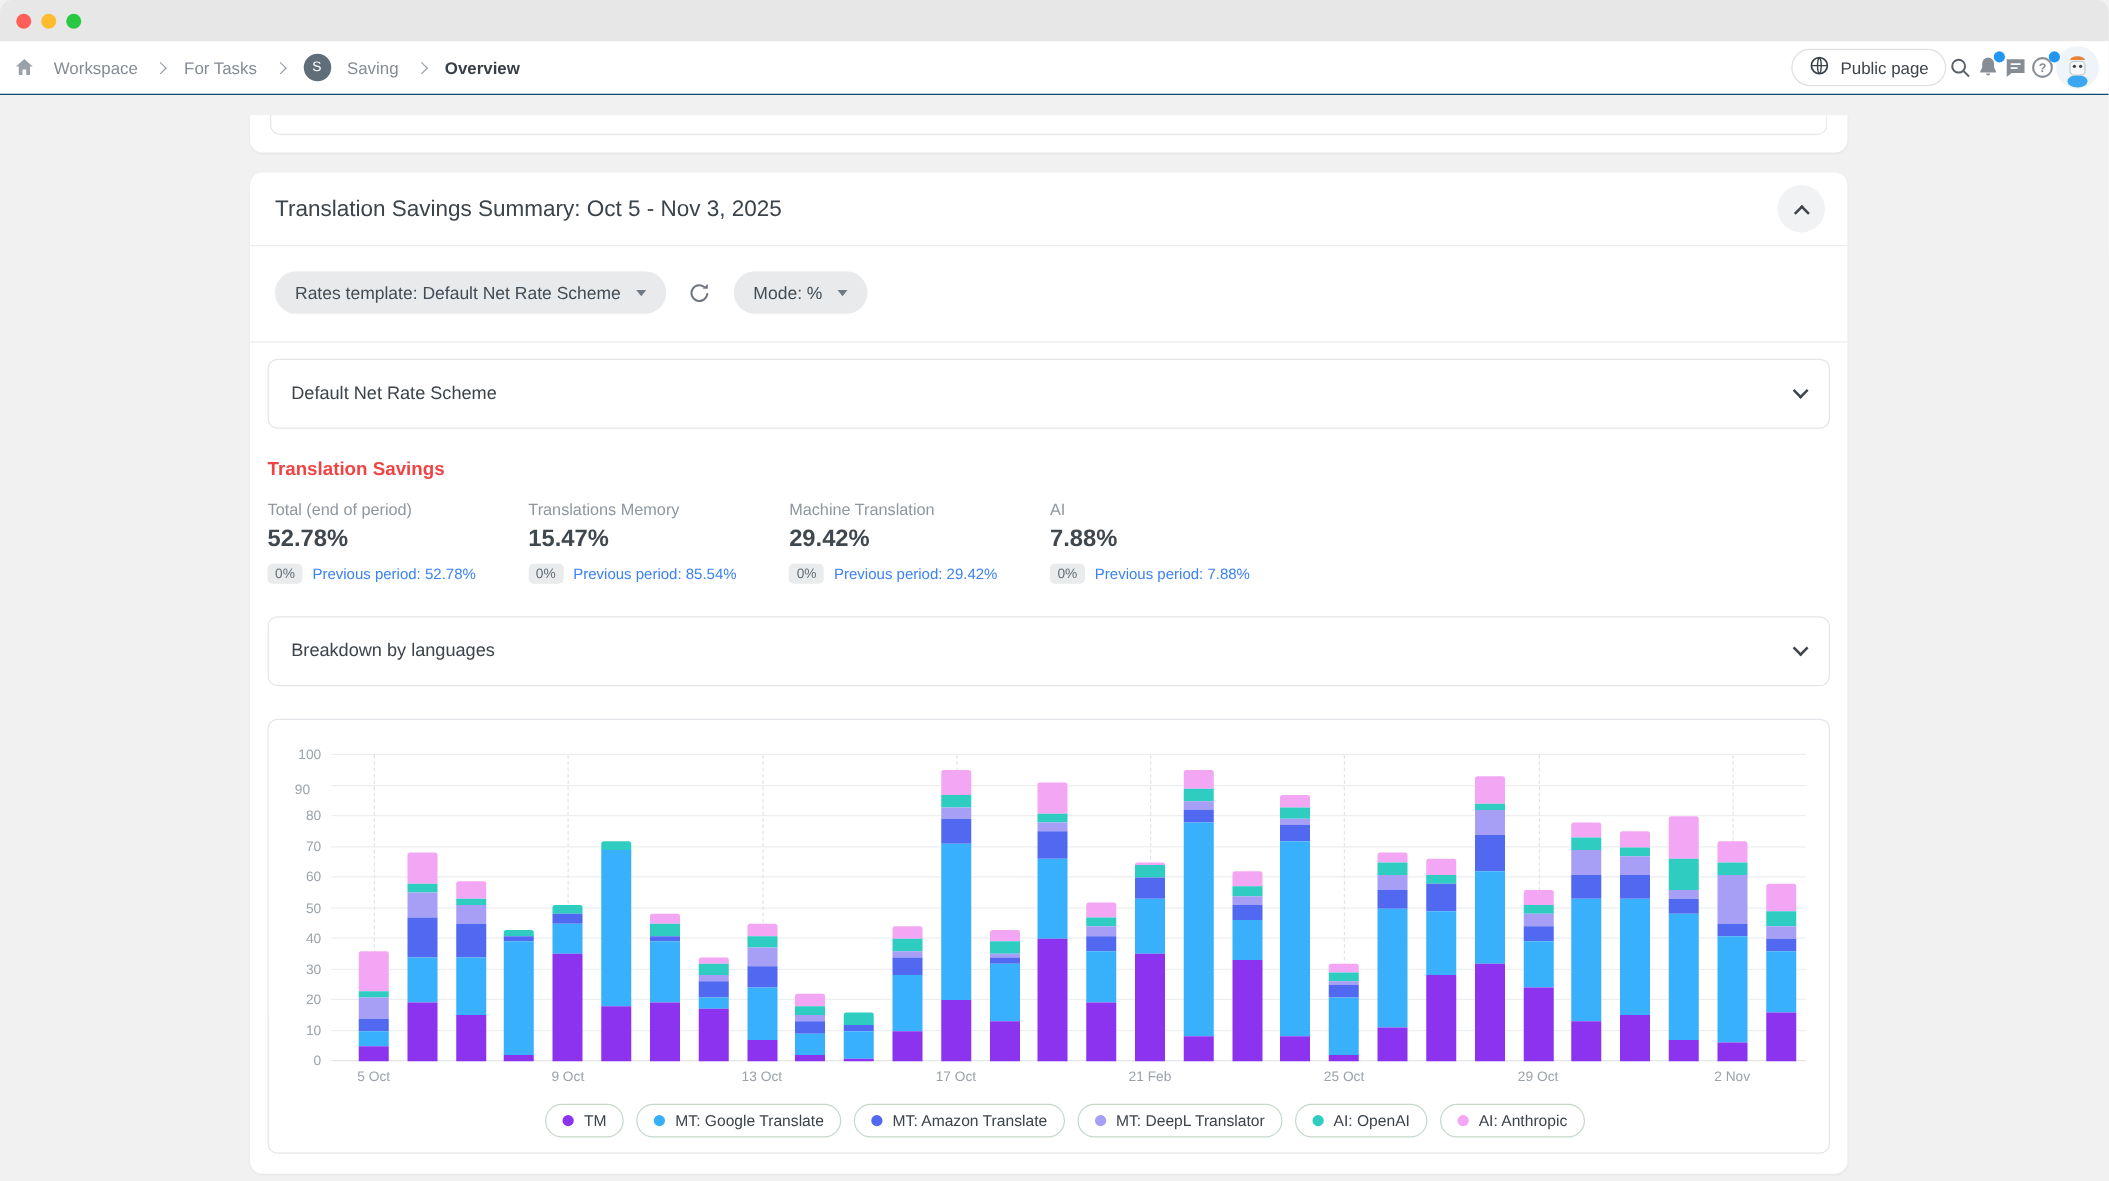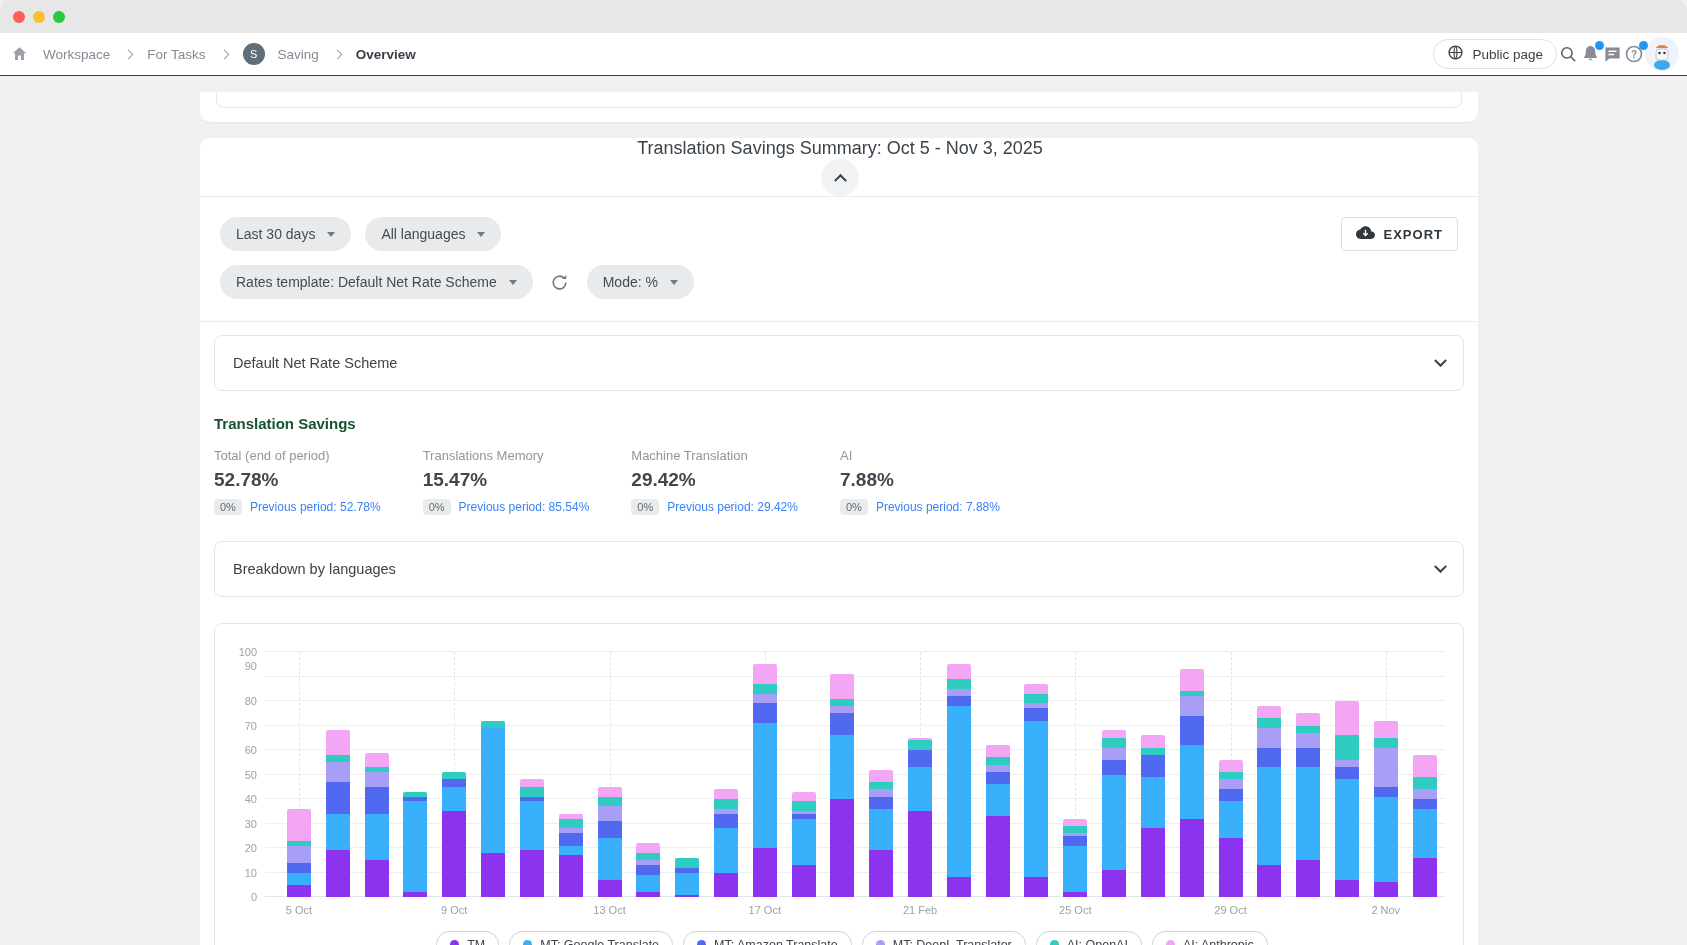--- a/index.html
+++ b/index.html
@@ -28,40 +28,40 @@
   .avatar { width:34px; height:34px; border-radius:50%; background:#eef4f9; overflow:hidden; display:flex; align-items:center; justify-content:center; cursor:pointer; }
 
   
   .content { padding-top:16px; }
   .cardcol { width:1278px; margin-left:200px; }
   .card { background:#fff; border-radius:10px; box-shadow:0 1px 2px rgba(0,0,0,.05); }
   .partial-card { height:30px; border-radius:0 0 10px 10px; padding:0 16px; }
   .partial-inner { height:16px; border:1px solid #e5e7ea; border-top:none; border-radius:0 0 8px 8px; }
 
   .main-card { margin-top:16px; padding-bottom:16px; }
-  .card-head { height:58px; display:flex; align-items:center; justify-content:space-between; padding:0 18px 0 20px;flex-direction:column; }
+  .card-head { height:58px; display:flex; align-items:center; justify-content:space-between; padding:0 18px 0 20px; }
   .card-title { font-size:18px; color:#3b434b; font-weight:400; }
   .collapse-btn { width:38px; height:38px; border-radius:50%; background:#f1f2f3; border:none; display:flex; align-items:center; justify-content:center; cursor:pointer; }
   .chev { width:9px; height:9px; border-right:2px solid #3c434a; border-bottom:2px solid #3c434a; }
   .chev.up { transform:rotate(-135deg) translate(-2px,-2px); }
   .chev.down { transform:rotate(45deg) translate(-2px,-2px); }
   .divider { border-top:1px solid #eaecee; }
 
   .filters { padding:20px 20px 22px 20px; }
   .frow { display:flex; align-items:center; gap:14px; }
   .frow + .frow { margin-top:14px; }
   .chip { height:34px; background:#e9eaec; border-radius:17px; display:flex; align-items:center; gap:12px; padding:0 16px; font-size:14px; color:#424c55; cursor:pointer; }
   .caret { width:0; height:0; border-left:4.5px solid transparent; border-right:4.5px solid transparent; border-top:5px solid #6f7a83; }
   .export-btn { margin-left:auto; height:34px; background:#fff; border:1px solid #dcdfe2; border-radius:4px; display:flex; align-items:center; gap:9px; padding:0 14px; font-size:13px; font-weight:700; letter-spacing:1px; color:#30373d; cursor:pointer; }
   .refresh-btn { width:26px; height:26px; border:none; background:transparent; display:flex; align-items:center; justify-content:center; cursor:pointer; }
 
   .inner-wrap { padding:0 14px; }
   .panel { margin-top:13px; border:1px solid #e3e5e8; border-radius:8px; height:56px; display:flex; align-items:center; justify-content:space-between; padding:0 18px; font-size:14.5px; color:#3c434a; cursor:pointer; }
 
-  .section-title { margin:24px 14px 16px; font-size:15px; font-weight:700; color:#14532d; }
+  .section-title { margin:24px 14px 16px; font-size:15px; font-weight:700; color:#ef4444; }
   .stats { display:flex; gap:42px; padding:0 14px; }
   .stat { min-width:140px; }
   .stat .lbl { font-size:13px; color:#8e979f; }
   .stat .val { margin-top:6px; font-size:19px; font-weight:700; color:#40484f; }
   .stat .prev-row { margin-top:8px; display:flex; align-items:center; gap:8px; white-space:nowrap; }
   .badge { font-size:11px; background:#e9ebec; color:#636d75; border-radius:4px; padding:2px 6px; }
   .prev { font-size:12px; color:#3b82f6; }
 
   .breakdown { margin-top:26px; }
 
@@ -174,39 +174,20 @@
           <button class="collapse-btn">
             <span class="chev up"></span>
           </button>
         </div>
 
         <div class="divider"></div>
 
         <div class="filters">
           <div class="frow">
             <div class="chip">
-              <span>Last 30 days</span>
-              <span class="caret"></span>
-            </div>
-            <div class="chip">
-              <span>All languages</span>
-              <span class="caret"></span>
-            </div>
-            <button class="export-btn">
-              <span>
-                <svg width="19" height="14" viewBox="0 0 24 17">
-                    <path fill="#30373d" d="M19.4 6.6C18.8 2.8 15.7 0 12 0 9.1 0 6.6 1.6 5.4 4.1 2.3 4.5 0 7 0 10.1 0 13.4 2.7 16 6 16h13c2.8 0 5-2.2 5-4.9 0-2.6-2-4.3-4.6-4.5z"></path>
-                    <path d="M12 4.5v6.5M9.2 8.8l2.8 2.8 2.8-2.8" fill="none" stroke="#fff" stroke-width="1.7"></path>
-                  </svg>
-              </span>
-              <span>EXPORT</span>
-            </button>
-          </div>
-          <div class="frow">
-            <div class="chip">
               <span>Rates template: Default Net Rate Scheme</span>
               <span class="caret"></span>
             </div>
             <button class="refresh-btn">
               <svg width="19" height="19" viewBox="0 0 24 24">
                   <path d="M20 12a8 8 0 1 1-2.4-5.7" fill="none" stroke="#6f767d" stroke-width="2"></path>
                   <path d="M20.5 2.5v5h-5z" fill="#6f767d"></path>
                 </svg>
             </button>
             <div class="chip">
@@ -283,21 +264,21 @@
               <div class="ytick" style="bottom: 92px;">40</div>
               <div class="hline" style="bottom: 122.5px;"></div>
               <div class="ytick" style="bottom: 116.5px;">50</div>
               <div class="hline" style="bottom: 147px;"></div>
               <div class="ytick" style="bottom: 141px;">60</div>
               <div class="hline" style="bottom: 171.5px;"></div>
               <div class="ytick" style="bottom: 165.5px;">70</div>
               <div class="hline" style="bottom: 196px;"></div>
               <div class="ytick" style="bottom: 190px;">80</div>
               <div class="hline" style="bottom: 220.5px;"></div>
-              <div class="ytick" style="bottom: 225px;">90</div>
+              <div class="ytick" style="bottom: 211px; text-align: center;">90</div>
               <div class="hline" style="bottom: 245px;"></div>
               <div class="ytick" style="bottom: 239px;">100</div>
               <div class="bars-row">
                 <div class="bar-col">
                   <div class="vline"></div>
                   <div class="xlab">5 Oct</div>
                   <div class="bar-stack">
                     <div class="seg" style="height: 12.25px; background: rgb(140, 51, 240);"></div>
                     <div class="seg" style="height: 12.25px; background: rgb(56, 176, 251);"></div>
                     <div class="seg" style="height: 9.8px; background: rgb(81, 104, 240);"></div>

